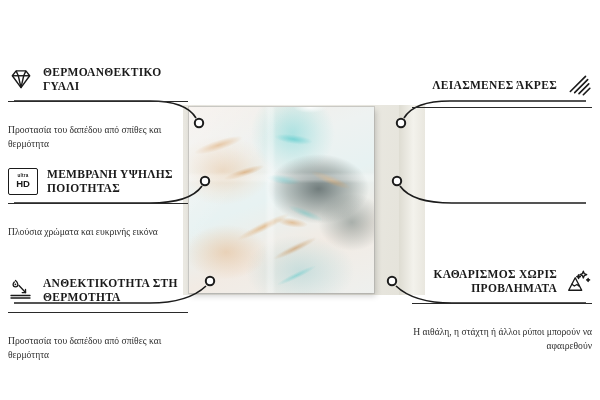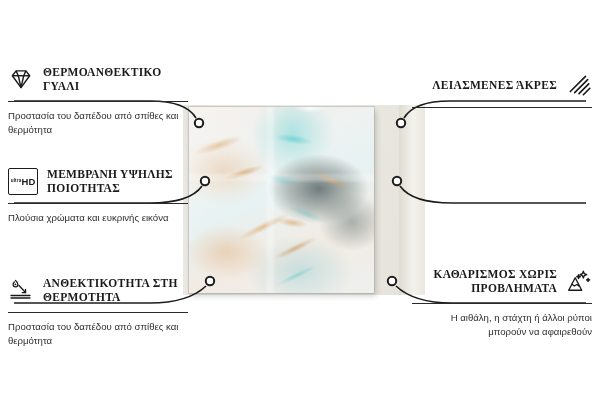--- a/index.html
+++ b/index.html
@@ -98,29 +98,29 @@
 
   .feat-title{
     font-family:"Liberation Serif", serif;
     font-size:11.5px;font-weight:700;color:#1a1a1a;
     letter-spacing:.3px;line-height:1.25;
   }
   .feat-rule{
     height:1px;background:#2a2a2a;margin-top:5px;width:100%;
   }
   .feat-body{
-    font-family:Liberation Sans, sans-serif;
+    font-family:Liberation Serif, serif;
     font-size:9.6px;color:#2e2e2e;line-height:1.45;
-    margin-top:7px;
+    margin-top:21px;
   }
   .ico{flex:0 0 auto;width:26px;height:26px;display:block;}
   .ico svg{display:block;width:26px;height:26px;}
   .hdbox{
     flex:0 0 auto;width:28px;height:25px;border:1.4px solid #1a1a1a;
-    border-radius:2px;display:flex;
+    border-radius:2px;display:flex;flex-direction:column;
     align-items:center;justify-content:center;line-height:1;
   }
   .hdbox .u{font-family:"Liberation Sans",sans-serif;font-size:4.6px;font-weight:700;color:#1a1a1a;letter-spacing:.2px;}
   .hdbox .h{font-family:"Liberation Sans",sans-serif;font-size:9.5px;font-weight:700;color:#1a1a1a;margin-top:.5px;}
 </style>
 </head>
 <body>
 
 <div class="stage">
 

